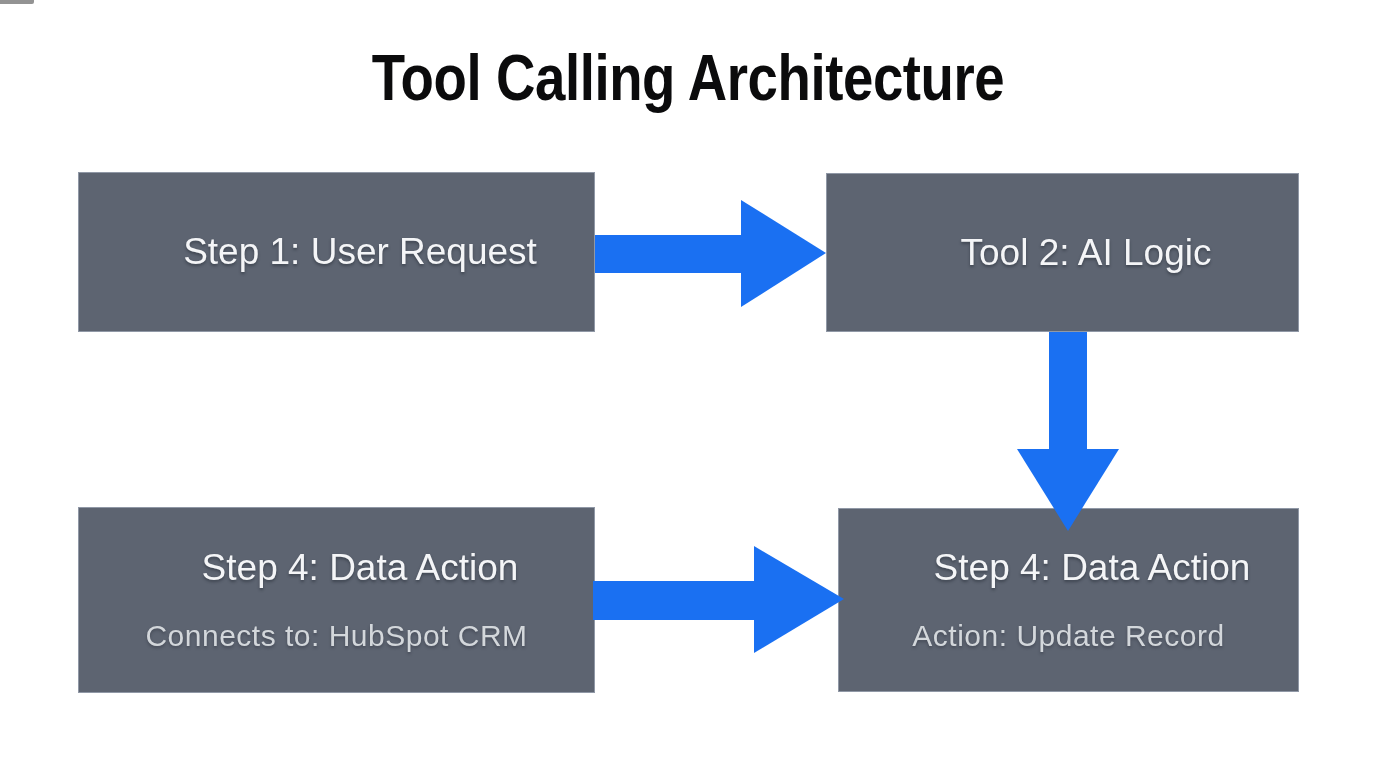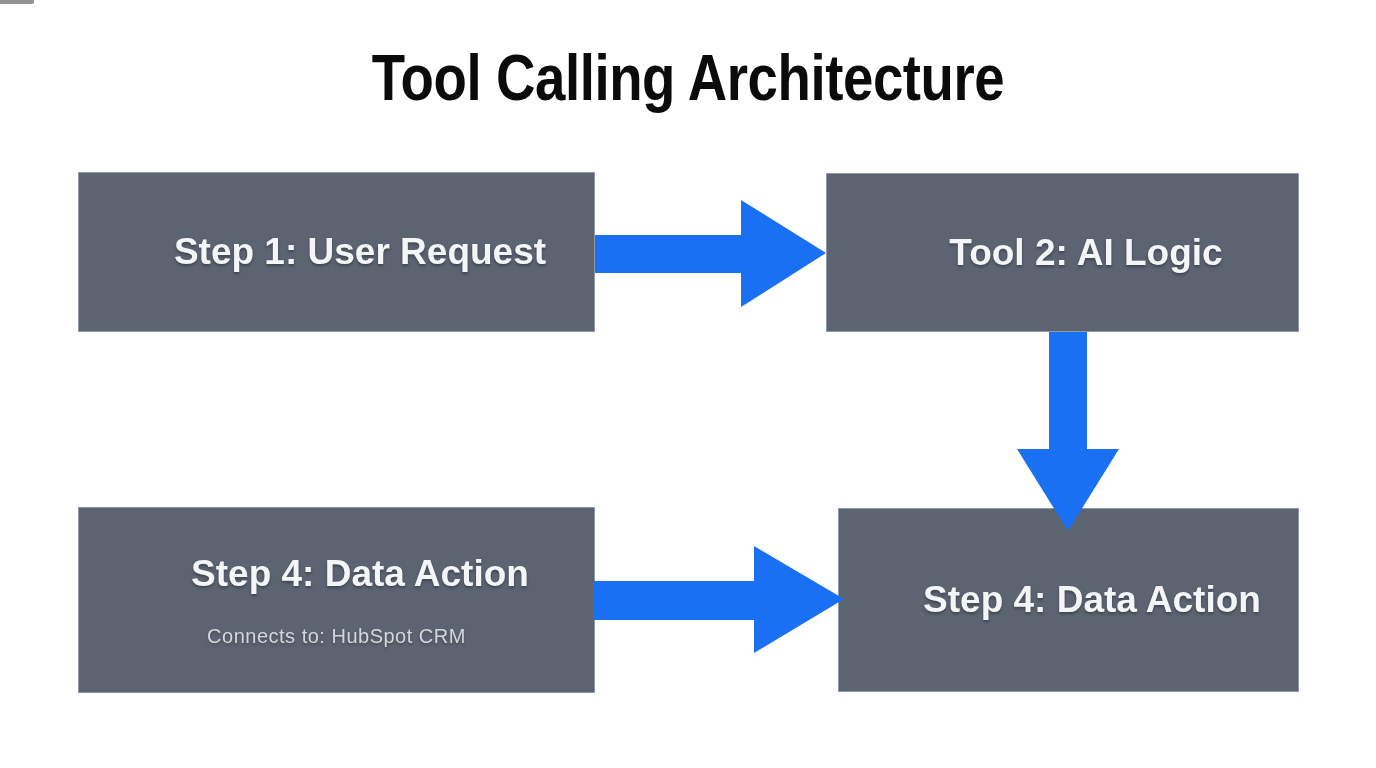--- a/index.html
+++ b/index.html
@@ -41,28 +41,28 @@
     border: 1px solid rgba(185, 195, 210, 0.55);
     display: flex;
     flex-direction: column;
     align-items: center;
     justify-content: center;
     row-gap: 30px;
     z-index: 1;
   }
   .node-title {
     font-size: 37px;
-    font-weight: 700;
+    font-weight: 400;
     color: var(--node-title-text);
     text-shadow: 0 2px 3px rgba(25, 30, 40, 0.45);
     white-space: nowrap;
     margin-left: 47px;
   }
   .node-subtitle {
-    font-size: 20px;
+    font-size: 30px;
     font-weight: 400;
     letter-spacing: 0.5px;
     color: var(--node-subtitle-text);
     text-shadow: 0 2px 3px rgba(25, 30, 40, 0.35);
     white-space: nowrap;
   }
   .node1 { left: 78px;  top: 172px; width: 517px; height: 160px; }
   .node2 { left: 826px; top: 173px; width: 473px; height: 159px; }
   .node3 { left: 78px;  top: 507px; width: 517px; height: 186px; }
   .node4 { left: 838px; top: 508px; width: 461px; height: 184px; }
@@ -119,20 +119,21 @@
     <div class="node-title">Tool 2: AI Logic</div>
   </div>
 
   <div class="node node3">
     <div class="node-title">Step 4: Data Action</div>
     <div class="node-subtitle">Connects to: HubSpot CRM</div>
   </div>
 
   <div class="node node4">
     <div class="node-title">Step 4: Data Action</div>
+    <div class="node-subtitle">Action: Update Record</div>
   </div>
 
   <div class="arrow-part shaft a1-shaft"></div>
   <div class="arrow-part head  a1-head"></div>
 
   <div class="arrow-part shaft a2-shaft"></div>
   <div class="arrow-part head  a2-head"></div>
 
   <div class="arrow-part shaft a3-shaft"></div>
   <div class="arrow-part head  a3-head"></div>

